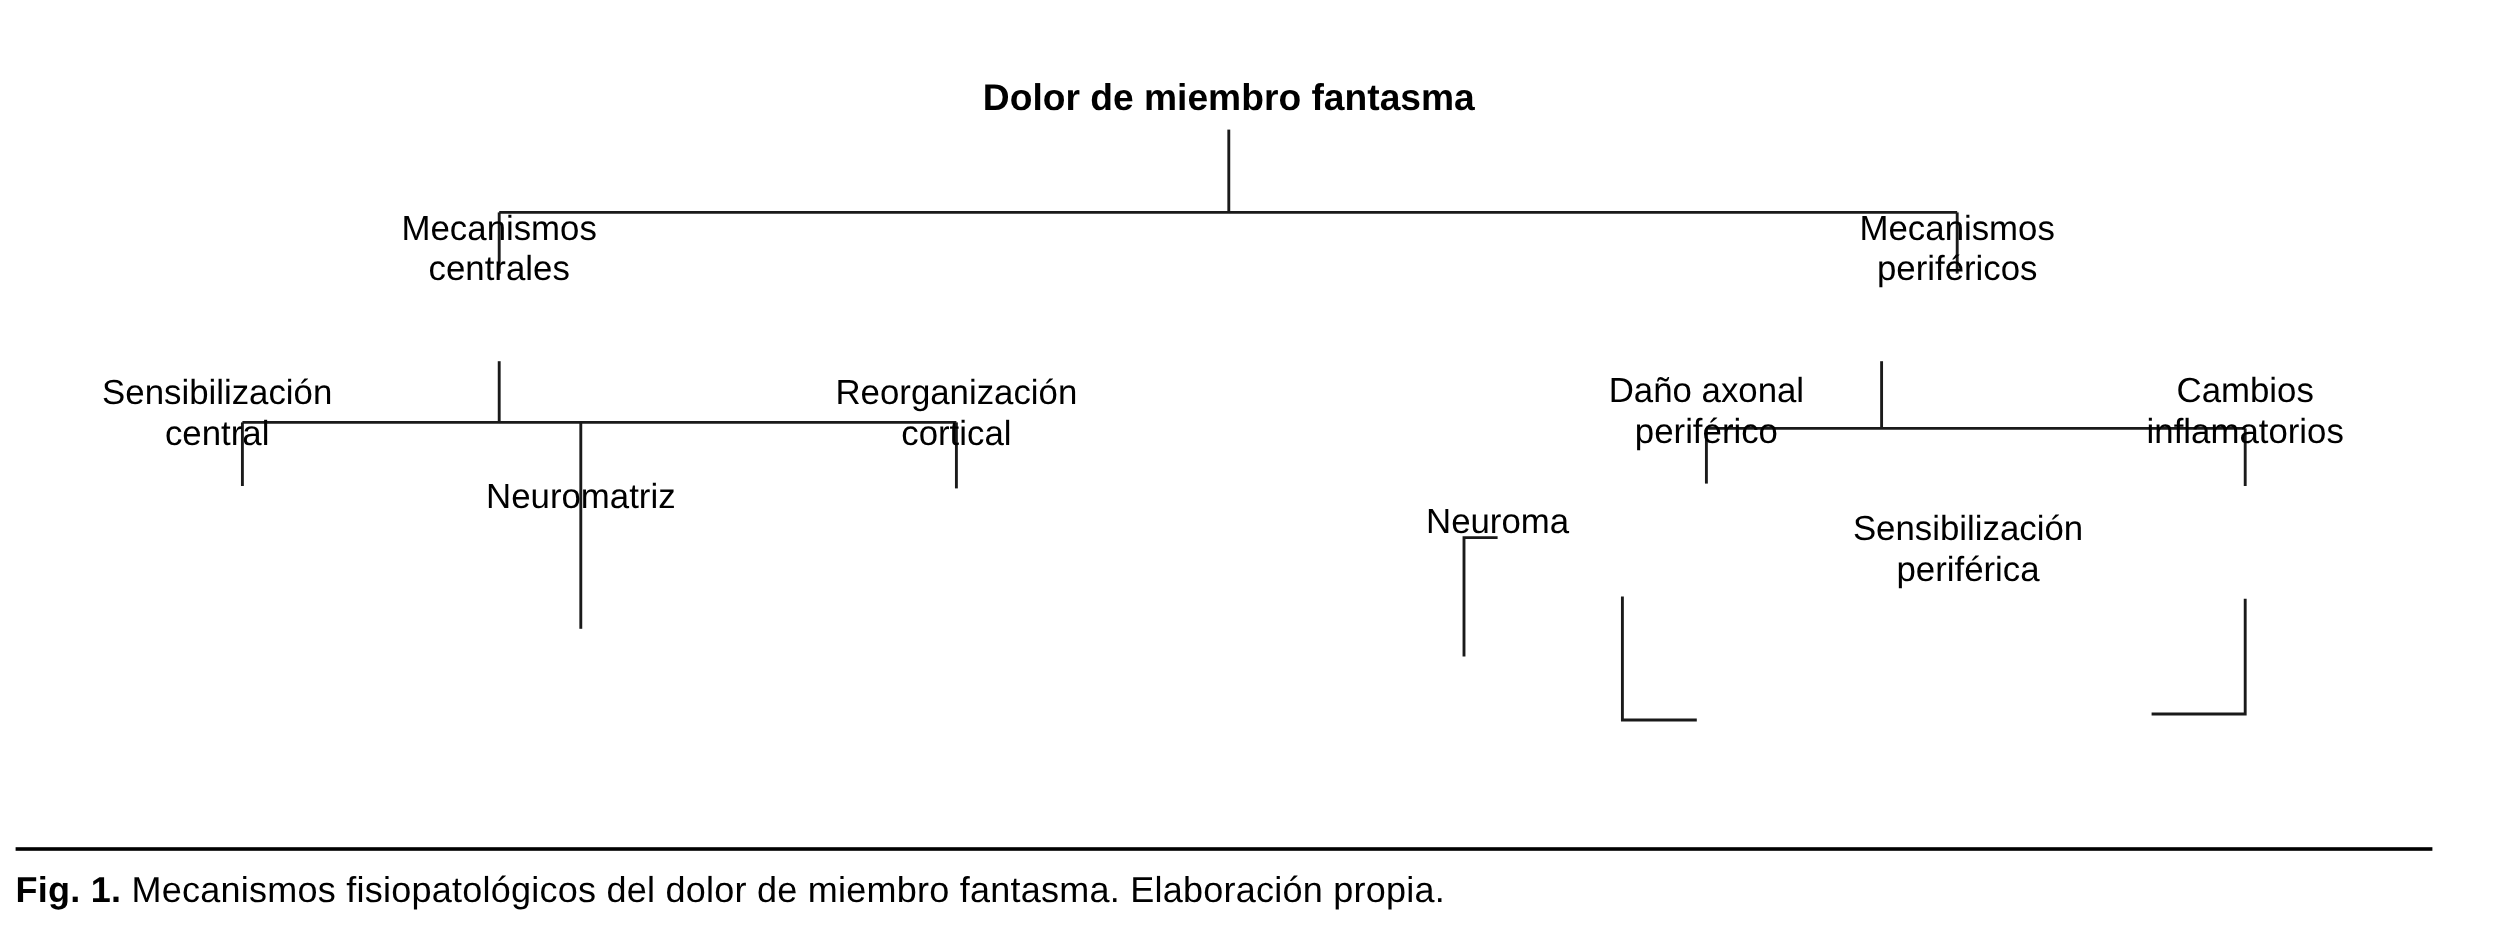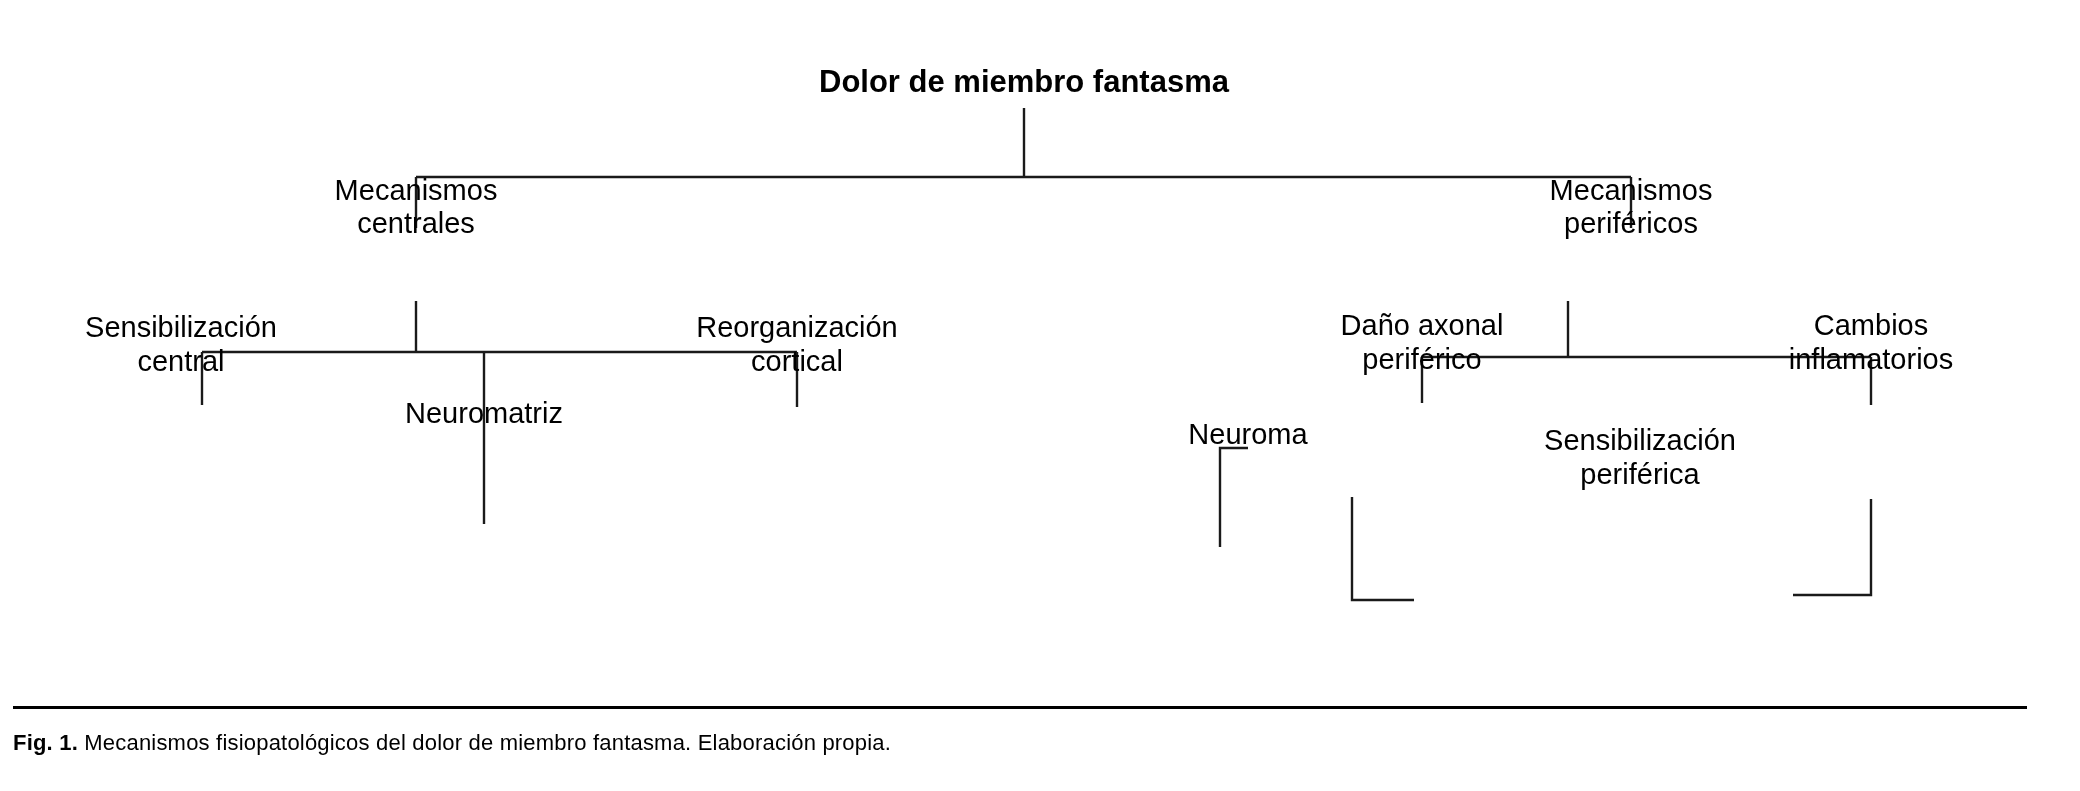--- a/index.html
+++ b/index.html
@@ -50,21 +50,21 @@
   #caption-rule {
     width: 2014px;
     height: 0;
     border-top: 3px solid #000000;
     margin: 0 0 0 0;
   }
   #caption-text {
     margin-top: 17px;
     font-family: "Liberation Sans Narrow", "Liberation Sans", sans-serif;
     font-stretch: condensed;
-    font-size: 22px;
+    font-size: 30px;
     line-height: 34px;
     letter-spacing: 0.2px;
     white-space: nowrap;
     color: #000000;
   }
   #caption-label {
     font-weight: bold;
   }
   #caption-body {
     font-weight: normal;

